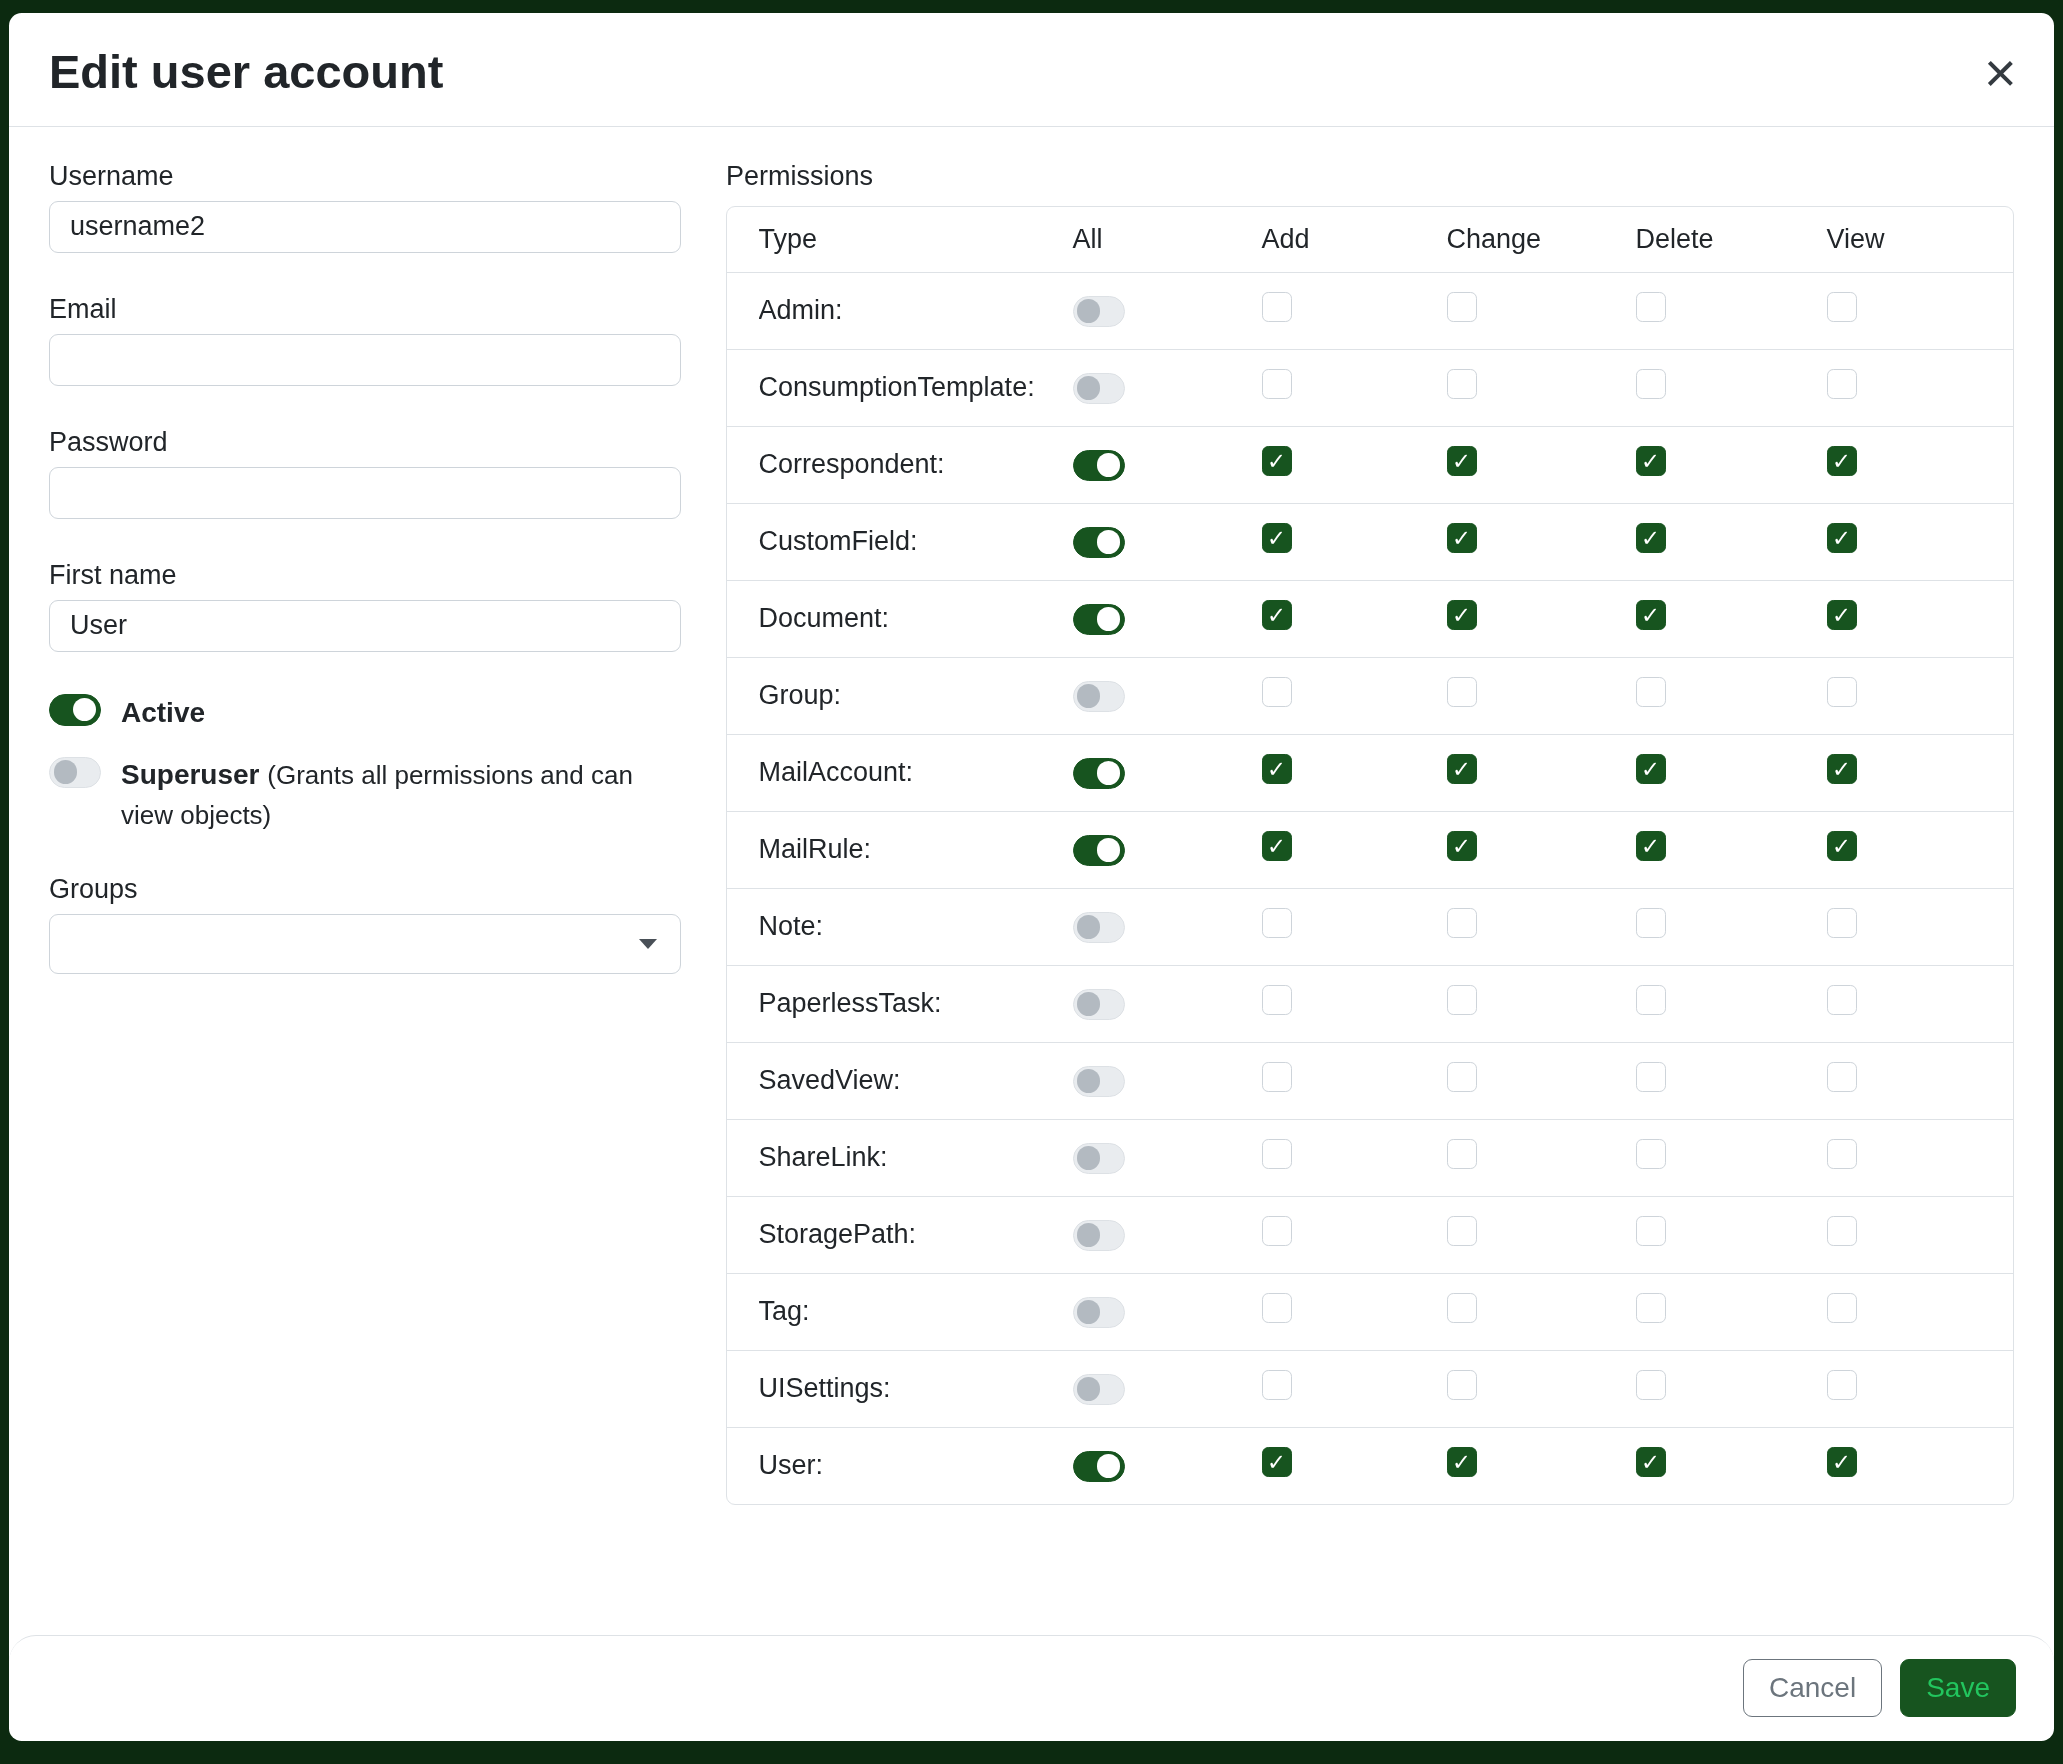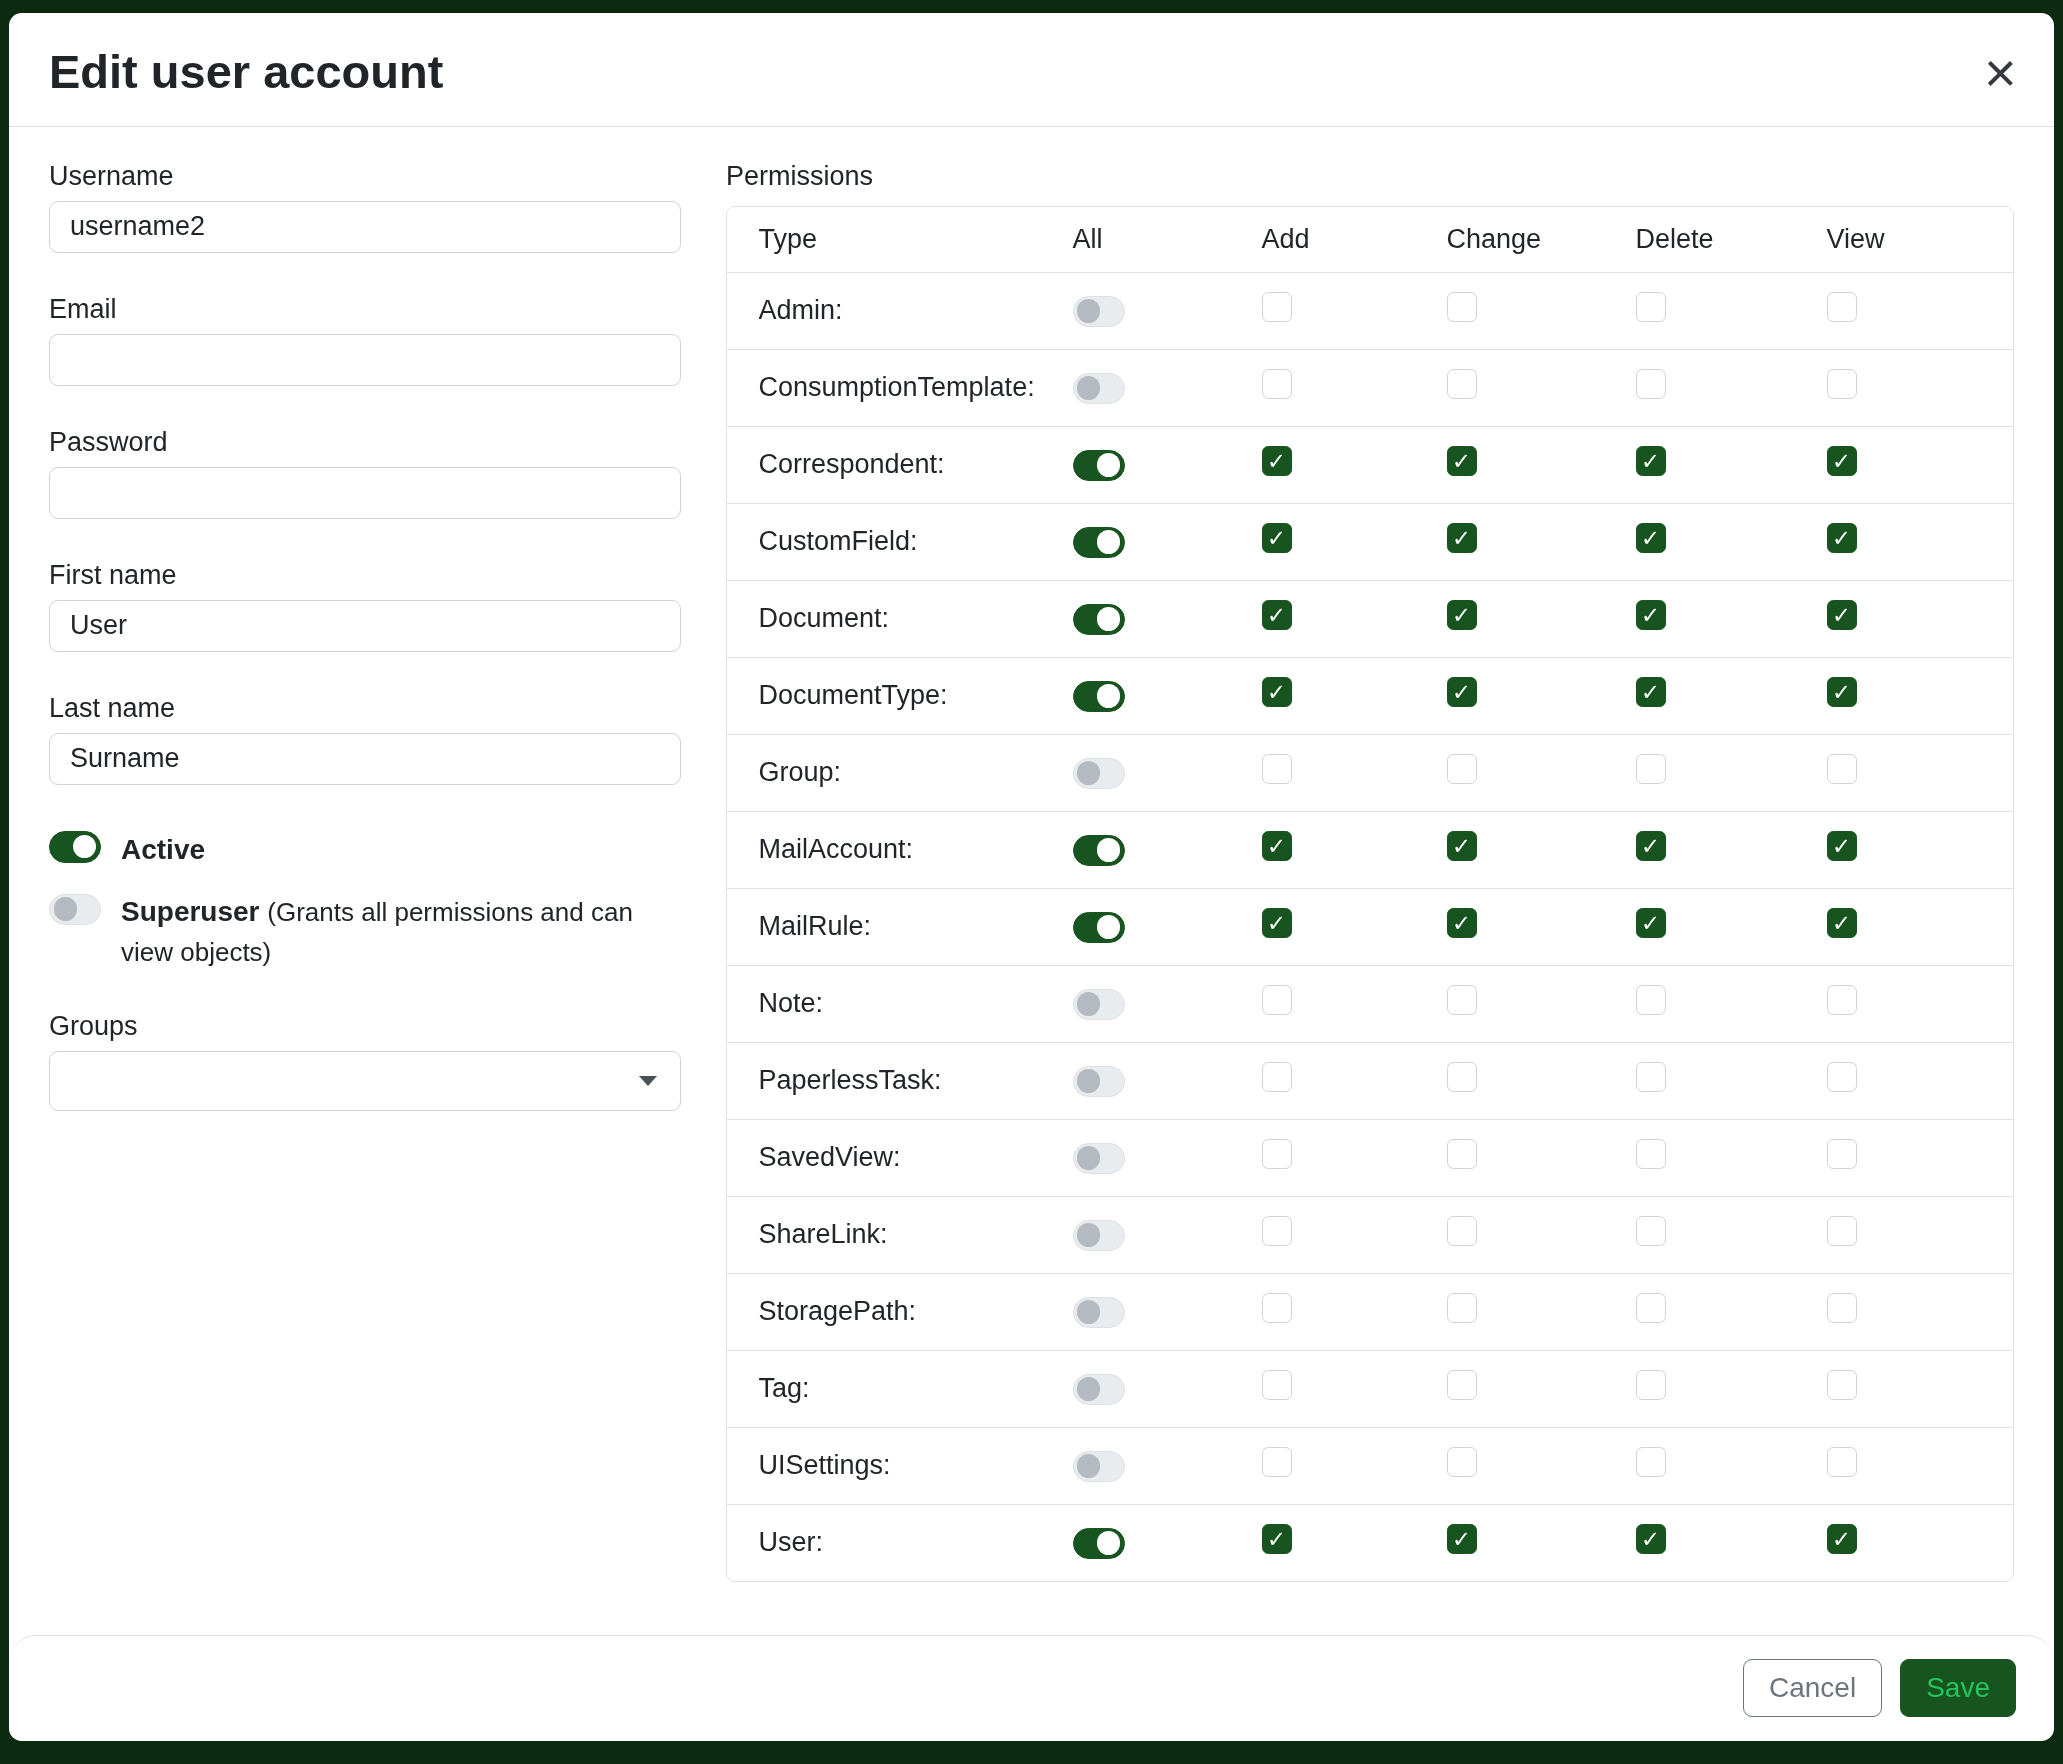--- a/index.html
+++ b/index.html
@@ -239,24 +239,20 @@
       <div class="field-group">
         <label class="field-label">Password</label>
         <input class="text-input" type="password" value="" style="">
       </div>
 
       <div class="field-group">
         <label class="field-label">First name</label>
         <input class="text-input" type="text" value="User" style="">
       </div>
 
-      <div class="field-group" style="margin-bottom:45px;">
-        <label class="field-label">Last name</label>
-        <input class="text-input" type="text" value="Surname" style="">
-      </div>
 
       <div class="switch-row">
         <span class="toggle on">
             <span class="knob"></span>
           </span>
         <span class="switch-text"><span class="switch-label-strong">Active</span></span>
       </div>
 
       <div class="switch-row">
         <span class="toggle">
@@ -325,28 +321,20 @@
 
   <div class="perm-grid-row perm-row">
     <div class="perm-type">Document:</div>
     <div><span class="toggle on"><span class="knob"></span></span></div>
     <div><span class="checkbox checked"></span></div>
     <div><span class="checkbox checked"></span></div>
     <div><span class="checkbox checked"></span></div>
     <div><span class="checkbox checked"></span></div>
   </div>
 
-  <div class="perm-grid-row perm-row">
-    <div class="perm-type">DocumentType:</div>
-    <div><span class="toggle on"><span class="knob"></span></span></div>
-    <div><span class="checkbox checked"></span></div>
-    <div><span class="checkbox checked"></span></div>
-    <div><span class="checkbox checked"></span></div>
-    <div><span class="checkbox checked"></span></div>
-  </div>
 
   <div class="perm-grid-row perm-row">
     <div class="perm-type">Group:</div>
     <div><span class="toggle"><span class="knob"></span></span></div>
     <div><span class="checkbox"></span></div>
     <div><span class="checkbox"></span></div>
     <div><span class="checkbox"></span></div>
     <div><span class="checkbox"></span></div>
   </div>
 

